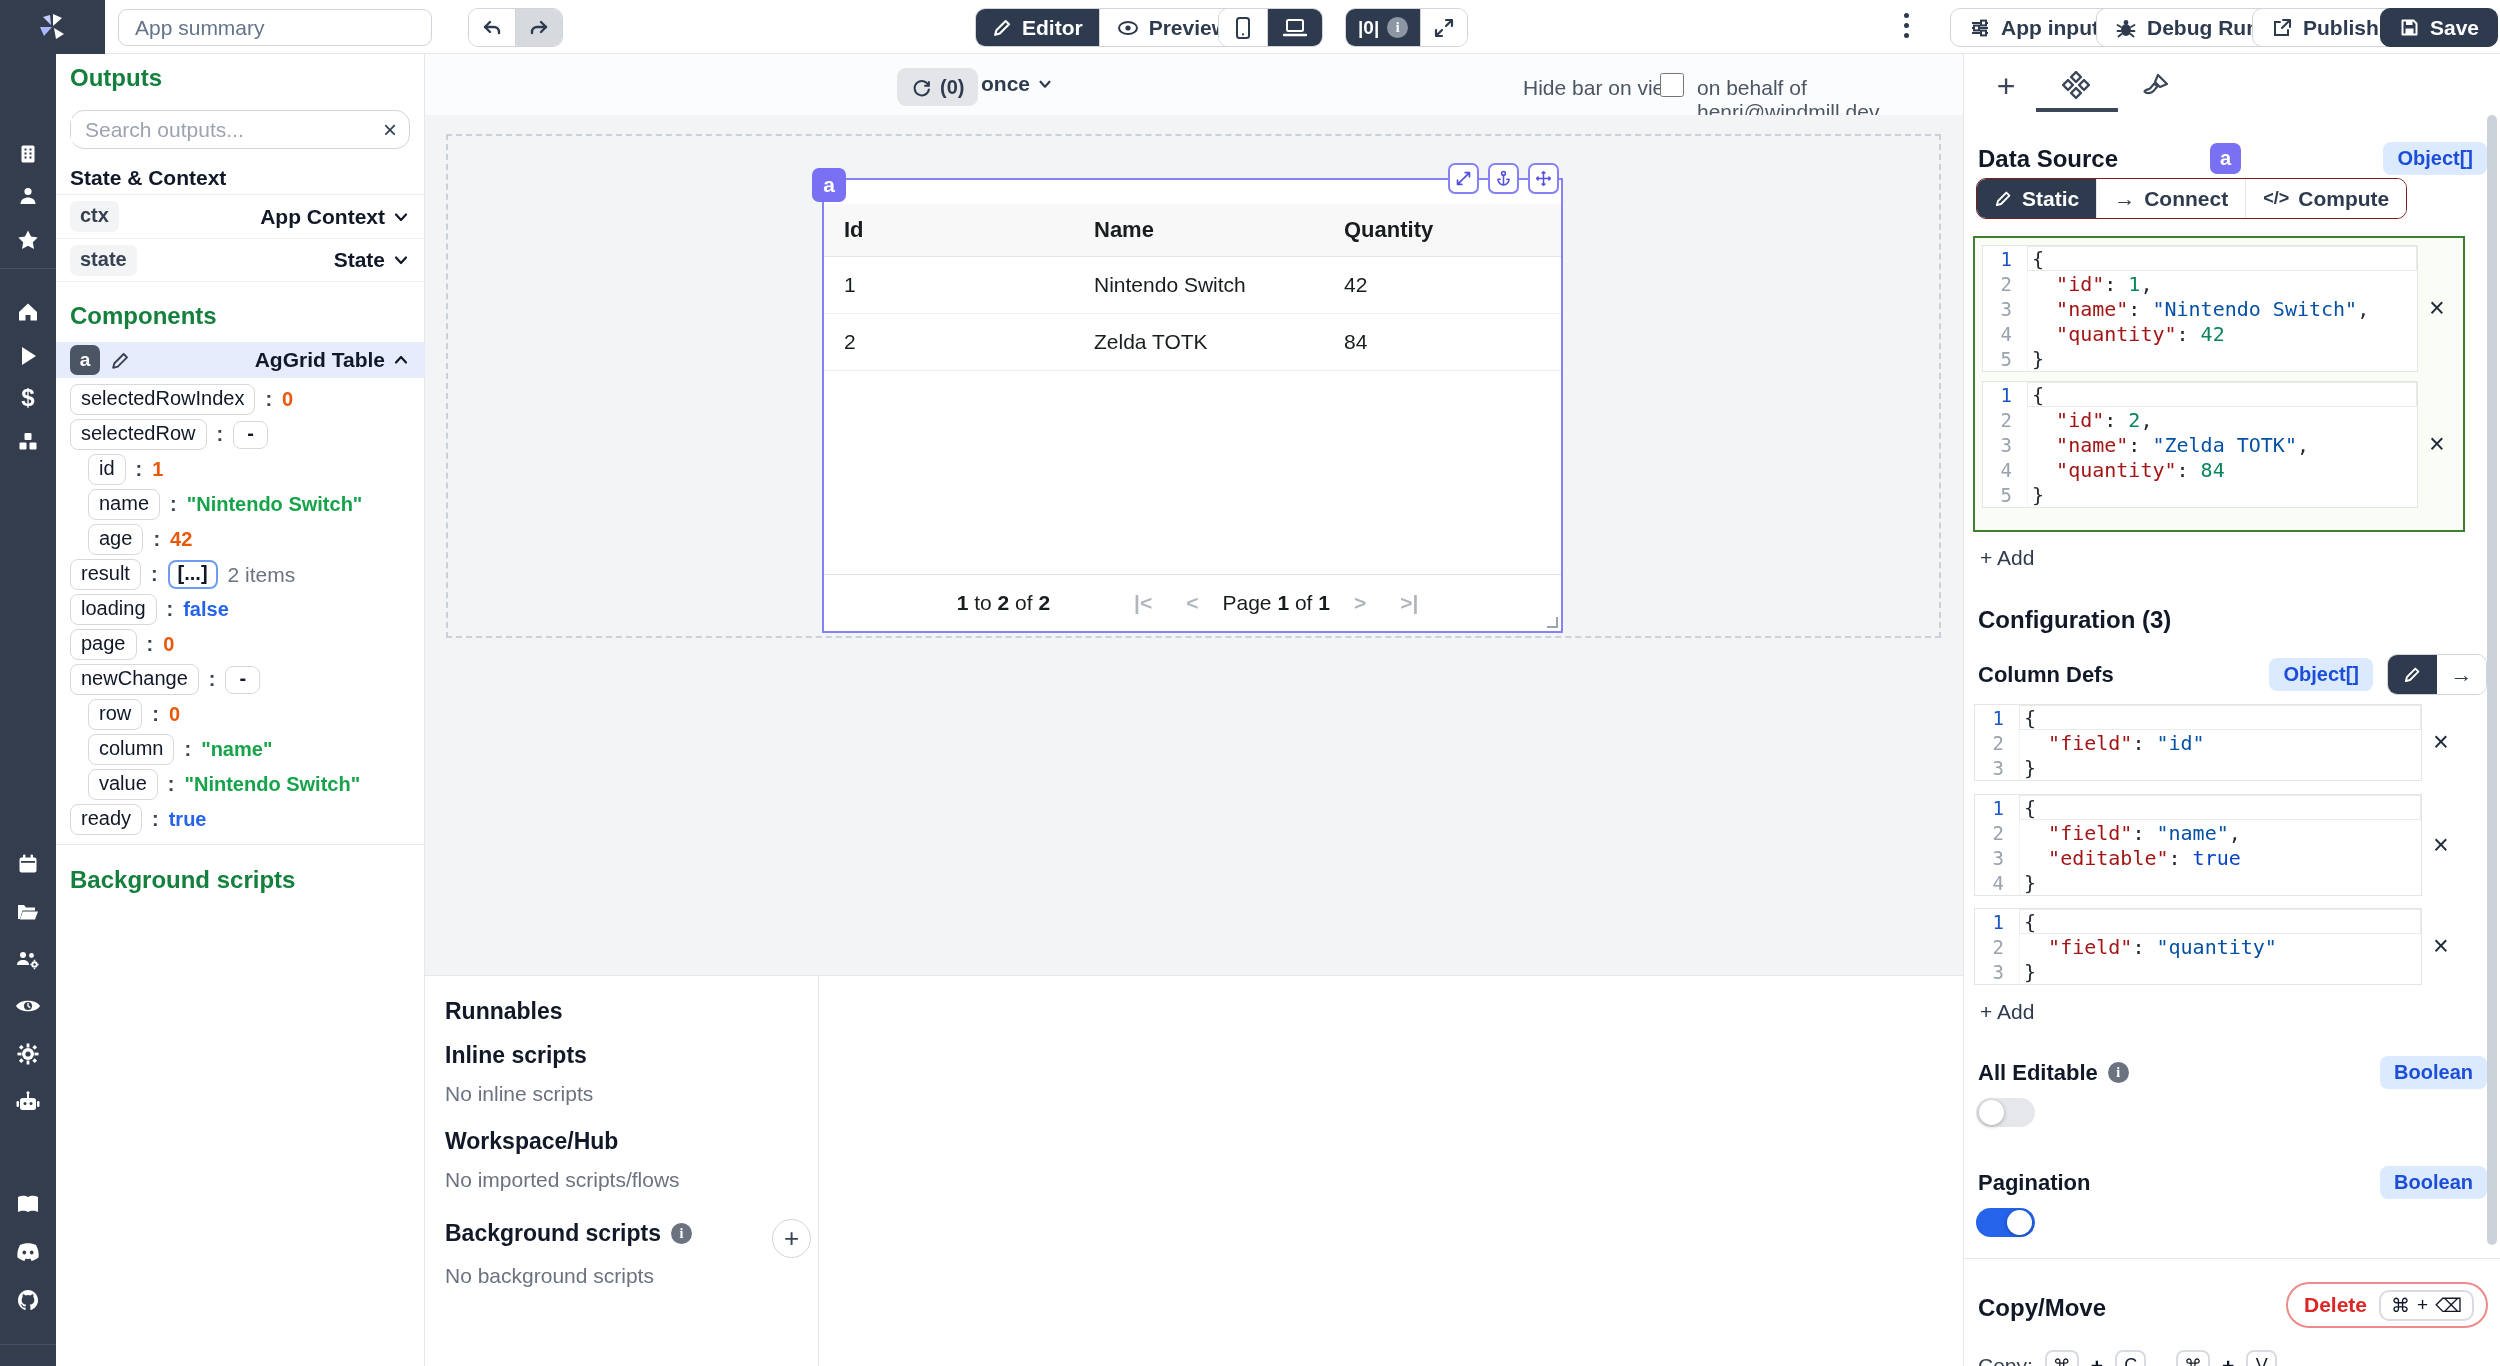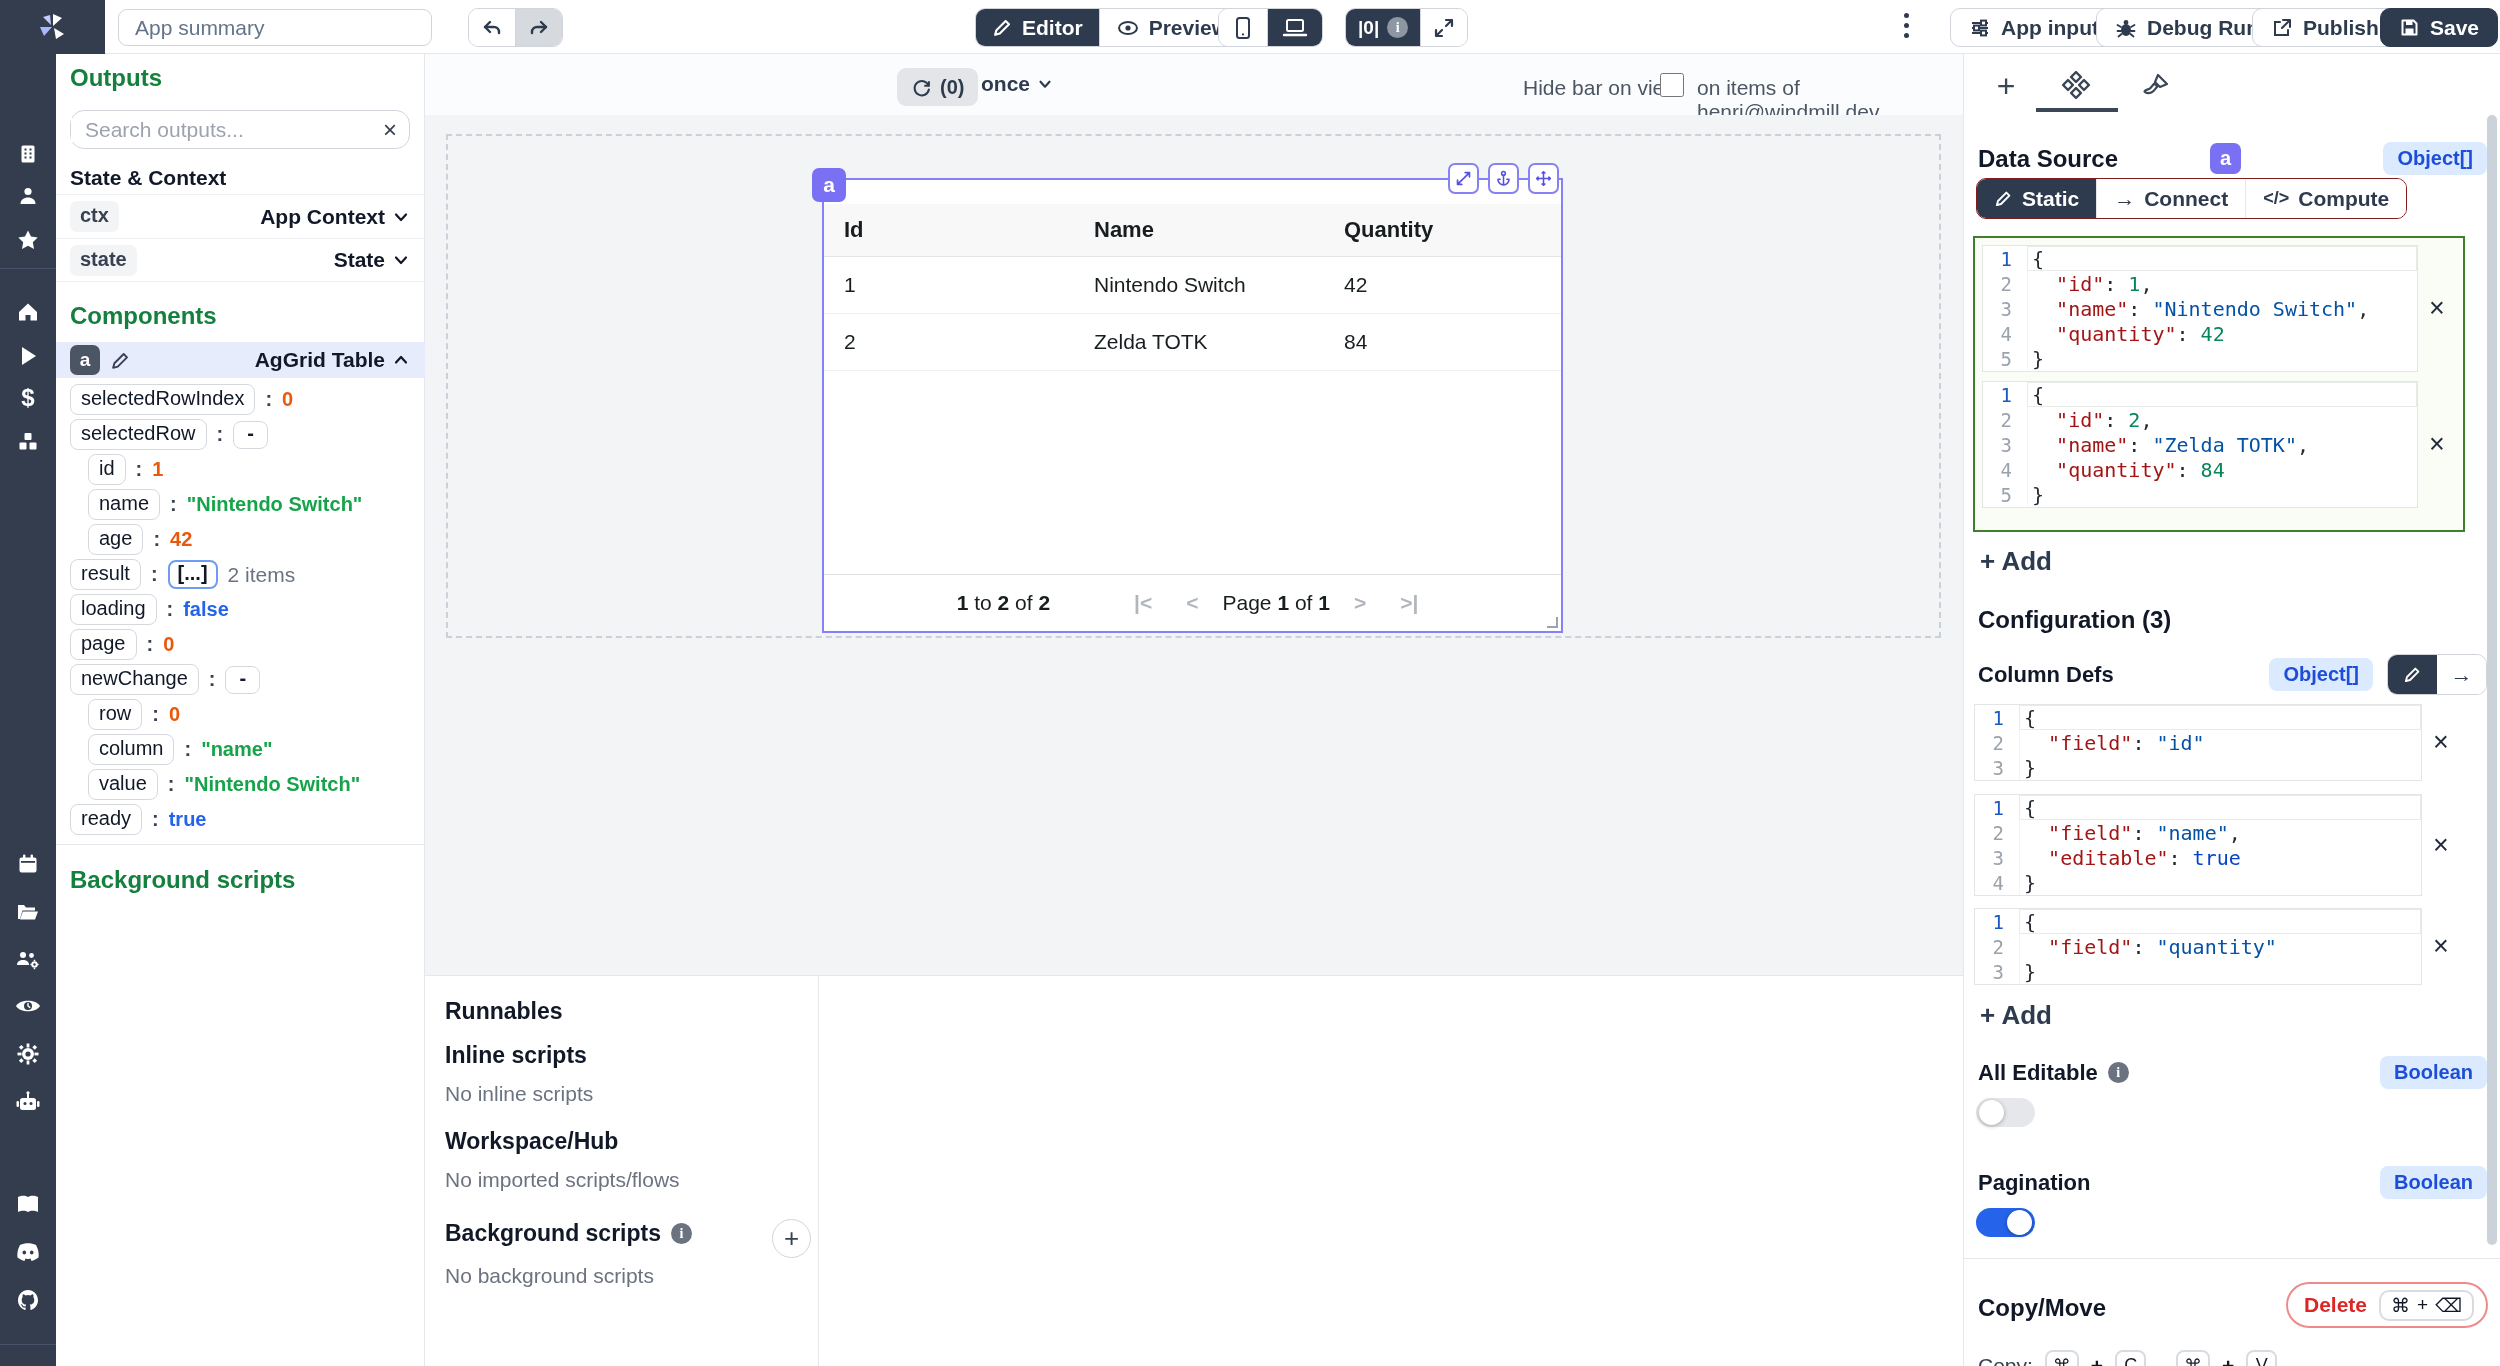--- a/index.html
+++ b/index.html
@@ -148,21 +148,21 @@
     font-family:"DejaVu Sans Mono",monospace; font-size:20px; }
   .code-line .ln { width:44px; text-align:right; padding-right:15px; color:#9aa2ac; flex:none;
     font-size:19px; }
   .code-line.first .ln { color:#1b57c4; }
   .code-wrap { flex:1; height:100%; display:flex; align-items:center; border-left:1px solid #f3f4f6;
     padding-left:4px; white-space:pre; }
   .code-line.first .code-wrap { border:1px solid #e8ece6; }
   .tk-p { color:#24292f; } .tk-k { color:#a31515; } .tk-s { color:#0451a5; }
   .tk-n { color:#098658; } .tk-b { color:#0443c9; }
   .ed-x { width:38px; text-align:center; font-size:27px; color:#1f2937; cursor:pointer; flex:none; }
-  .add-btn { font-size:26px; font-weight:700; color:#2e3b4e; cursor:pointer; }
+  .add-btn { font-size:21px; font-weight:400; color:#2e3b4e; cursor:pointer; }
   .coldef-wrap { position:absolute; left:10px; width:478px; display:flex; align-items:center; }
   .tool-group { display:flex; border:1px solid #d1d5db; border-radius:10px; overflow:hidden; height:41px; }
   .tool-btn { width:49px; display:flex; align-items:center; justify-content:center; background:#fff;
     color:#2e3b4e; cursor:pointer; font-size:22px; font-weight:700; }
   .tool-btn.dark { background:#2e3b4e; color:#fff; }
   .tog { position:absolute; left:12px; width:59px; height:29px; border-radius:16px; cursor:pointer; }
   .tog .knob { position:absolute; top:2px; width:25px; height:25px; border-radius:50%; background:#fff;
     box-shadow:0 1px 4px rgba(0,0,0,.3); }
   .tog.off { background:#e5e7eb; } .tog.off .knob { left:3px; }
   .tog.on { background:#2563eb; } .tog.on .knob { right:3px; }
@@ -539,21 +539,21 @@
     <span>(0)</span>
   </div>
   <div id="once-dd">
     <span>once</span>
     <svg width="18" height="18" viewBox="0 0 20 20">
       <polyline points="5,7.5 10,13 15,7.5" fill="none" stroke="#2e3b4e" stroke-width="2.4" stroke-linecap="round" stroke-linejoin="round"></polyline>
     </svg>
   </div>
   <span id="hidebar-lbl">Hide bar on view</span>
   <input type="checkbox" id="hidebar-cb" style="">
-  <span id="behalf">on items of henri@windmill.dev</span>
+  <span id="behalf">on behalf of henri@windmill.dev</span>
 </div>
 
 <div id="canvas">
   <div id="dashed-zone"></div>
   <div id="comp">
     <div id="comp-badge">a</div>
     <div id="comp-controls">
       <span class="comp-ctl">
         <svg width="17" height="17" viewBox="0 0 20 20">
           <path d="M12 3 h5 v5 M17 3 l-6.5 6.5 M8 17 H3 v-5 M3 17 l6.5-6.5" fill="none" stroke="#564fe0" stroke-width="2" stroke-linecap="round" stroke-linejoin="round"></path>

